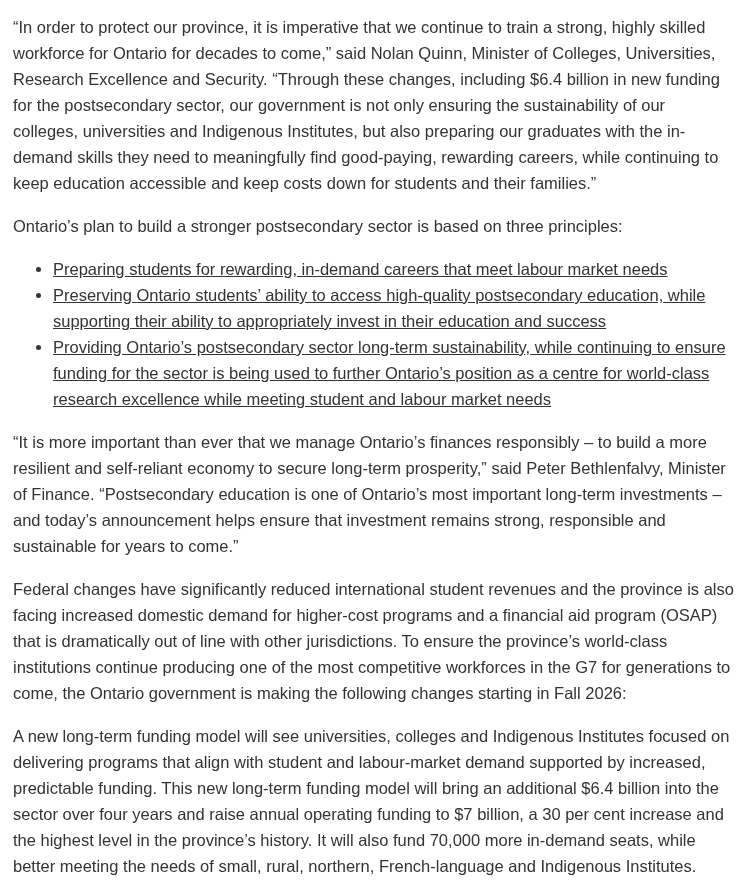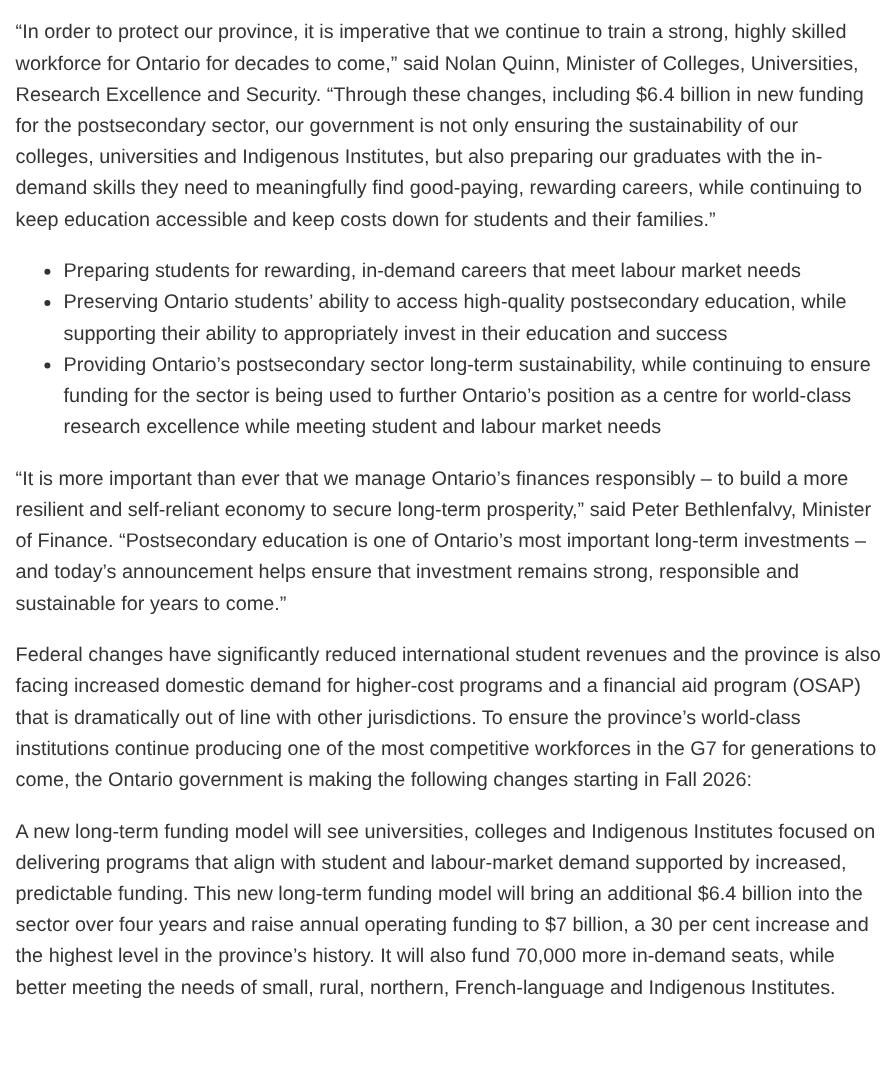--- a/index.html
+++ b/index.html
@@ -21,36 +21,38 @@
   .article-body p {
     margin: 12px 0 17px 0;
   }
   .article-body p.last {
     margin-bottom: 0;
   }
   .article-body ul {
     margin: 0 0 17px 0;
     padding: 0 0 0 40px;
     list-style-type: disc;
+    text-decoration: underline;
   }
   .article-body li {
     margin: 0;
     padding: 0;
   }
   .article-body strong {
     font-weight: 400;
   }
 </style>
 </head>
 <body>
 
 <article class="article-body">
 
   <p>“In order to protect our province, it is imperative that we continue to train a strong, highly skilled workforce for Ontario for decades to come,” said Nolan Quinn, Minister of Colleges, Universities, Research Excellence and Security. “Through these changes, including $6.4 billion in new funding for the postsecondary sector, our government is not only ensuring the sustainability of our colleges, universities and Indigenous Institutes, but also preparing our graduates with the in-demand skills they need to meaningfully find good-paying, rewarding careers, while continuing to keep education accessible and keep costs down for students and their families.”</p>
 
+  <p>Ontario’s plan to build a stronger postsecondary sector is based on three principles:</p>
 
   <ul>
     <li>Preparing students for rewarding, in-demand careers that meet labour market needs</li>
     <li>Preserving Ontario students’ ability to access high-quality postsecondary education, while supporting their ability to appropriately invest in their education and success</li>
     <li>Providing Ontario’s postsecondary sector long-term sustainability, while continuing to ensure funding for the sector is being used to further Ontario’s position as a centre for world-class research excellence while meeting student and labour market needs</li>
   </ul>
 
   <p>“It is more important than ever that we manage Ontario’s finances responsibly – to build a more resilient and self-reliant economy to secure long-term prosperity,” said Peter Bethlenfalvy, Minister of Finance. “Postsecondary education is one of Ontario’s most important long-term investments – and today’s announcement helps ensure that investment remains strong, responsible and sustainable for years to come.”</p>
 
   <p>Federal changes have significantly reduced international student revenues and the province is also facing increased domestic demand for higher-cost programs and a financial aid program (OSAP) that is dramatically out of line with other jurisdictions. To ensure the province’s world-class institutions continue producing one of the most competitive workforces in the G7 for generations to come, the Ontario government is making the following changes starting in Fall 2026:</p>

